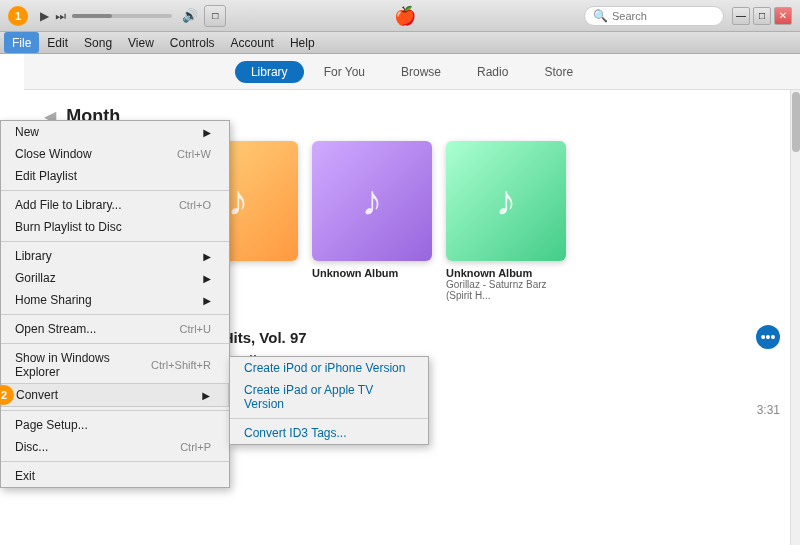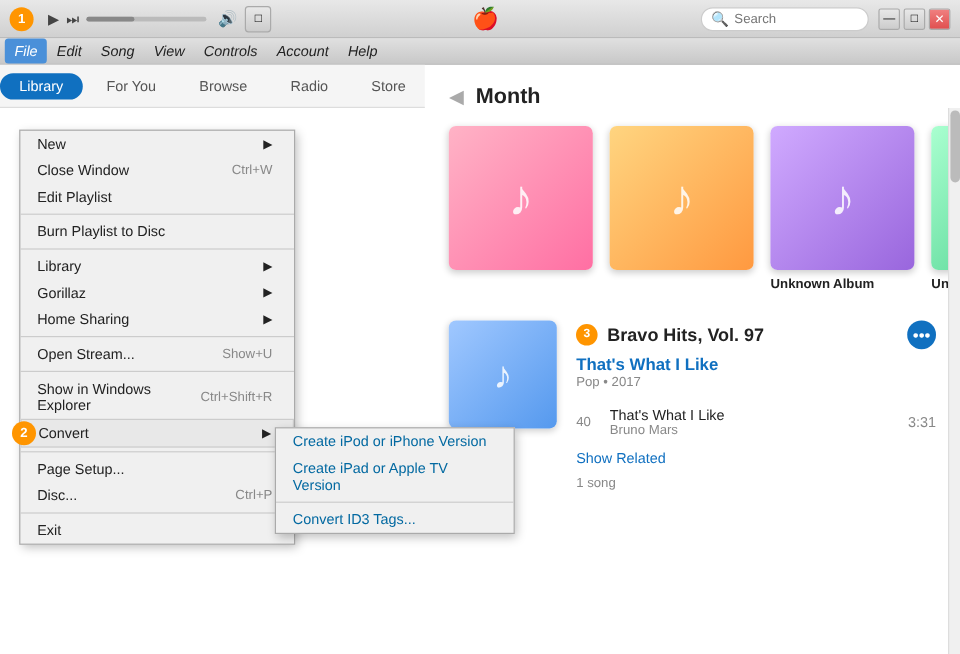--- a/index.html
+++ b/index.html
@@ -32,36 +32,35 @@
     .win-ctrl-btn { width: 18px; height: 18px; border: 1px solid #aaa; border-radius: 2px; background: linear-gradient(to bottom,#e8e8e8,#ccc); font-size: 10px; display: flex; align-items: center; justify-content: center; cursor: pointer; }
 
     
     .menu-bar {
       height: 22px;
       background: linear-gradient(to bottom, #e0e0e0, #c8c8c8);
       border-bottom: 1px solid #aaa;
       display: flex;
       align-items: flex-end;
       padding: 0 4px;
-      font-style: italic;
     }
     .menu-item {
       padding: 0 8px;
       font-size: 12px;
       color: #222;
       cursor: pointer;
       height: 100%;
       display: flex;
       align-items: center;
       border-radius: 3px;
     }
     .menu-item.active { background: #4a90d9; color: #fff; }
 
     
-    .main { display: flex; flex-direction: row; height: calc(545px - 54px); background: #fff; position: relative; }
+    .main { display: flex; flex-direction: column; height: calc(545px - 54px); background: #fff; position: relative; padding-left: 24px; }
 
     
     .nav-tabs {
       height: 36px;
       background: #f5f5f5;
       border-bottom: 1px solid #ddd;
       display: flex;
       align-items: center;
       justify-content: center;
       gap: 4px;
@@ -243,20 +242,21 @@
         <div class="album-art lavender">
           <span class="music-note">♪</span>
         </div>
         <div class="album-title">Unknown Album</div>
       </div>
       <div class="album-card">
         <div class="album-art mint">
           <span class="music-note">♪</span>
         </div>
         <div class="album-title">Unknown Album</div>
+        <div class="album-sub">Gorillaz - Saturnz Barz (Spirit H...</div>
       </div>
     </div>
 
     <div class="song-section">
       <div class="song-art">
         <span>♪</span>
       </div>
       <div class="song-info">
         <div style="display:flex;align-items:center;gap:4px;margin-bottom:4px;">
           <span class="badge-num">3</span>
@@ -277,54 +277,58 @@
         <div class="songs-count">1 song</div>
       </div>
     </div>
   </div>
 
   <div class="scrollbar-area">
     <div class="scrollbar-thumb"></div>
   </div>
 
   <div class="menu-overlay" style="top:54px; left:0;">
-    <div class="dropdown" style="left:0; top:0; min-width:230px;margin-left:16px;">
+    <div class="dropdown" style="left:0; top:12px; min-width:230px;">
 
       <div class="dropdown-item">
         <span>New</span>
         <span class="arrow">▶</span>
       </div>
       <div class="dropdown-item">
         <span>Close Window</span>
         <span class="shortcut">Ctrl+W</span>
       </div>
       <div class="dropdown-item">
         <span>Edit Playlist</span>
       </div>
       <div class="dropdown-sep"></div>
       <div class="dropdown-item">
+        <span>Add File to Library...</span>
+        <span class="shortcut">Ctrl+O</span>
+      </div>
+      <div class="dropdown-item">
         <span>Burn Playlist to Disc</span>
       </div>
       <div class="dropdown-sep"></div>
       <div class="dropdown-item">
         <span>Library</span>
         <span class="arrow">▶</span>
       </div>
       <div class="dropdown-item">
         <span>Gorillaz</span>
         <span class="arrow">▶</span>
       </div>
       <div class="dropdown-item">
         <span>Home Sharing</span>
         <span class="arrow">▶</span>
       </div>
       <div class="dropdown-sep"></div>
       <div class="dropdown-item">
         <span>Open Stream...</span>
-        <span class="shortcut">Show+U</span>
+        <span class="shortcut">Ctrl+U</span>
       </div>
       <div class="dropdown-sep"></div>
       <div class="dropdown-item">
         <span>Show in Windows Explorer</span>
         <span class="shortcut">Ctrl+Shift+R</span>
       </div>
 
       <div class="dropdown-item" style="background:#e8e8e8; border: 1px solid #ccc; position:relative;">
         <span>Convert</span>
 

